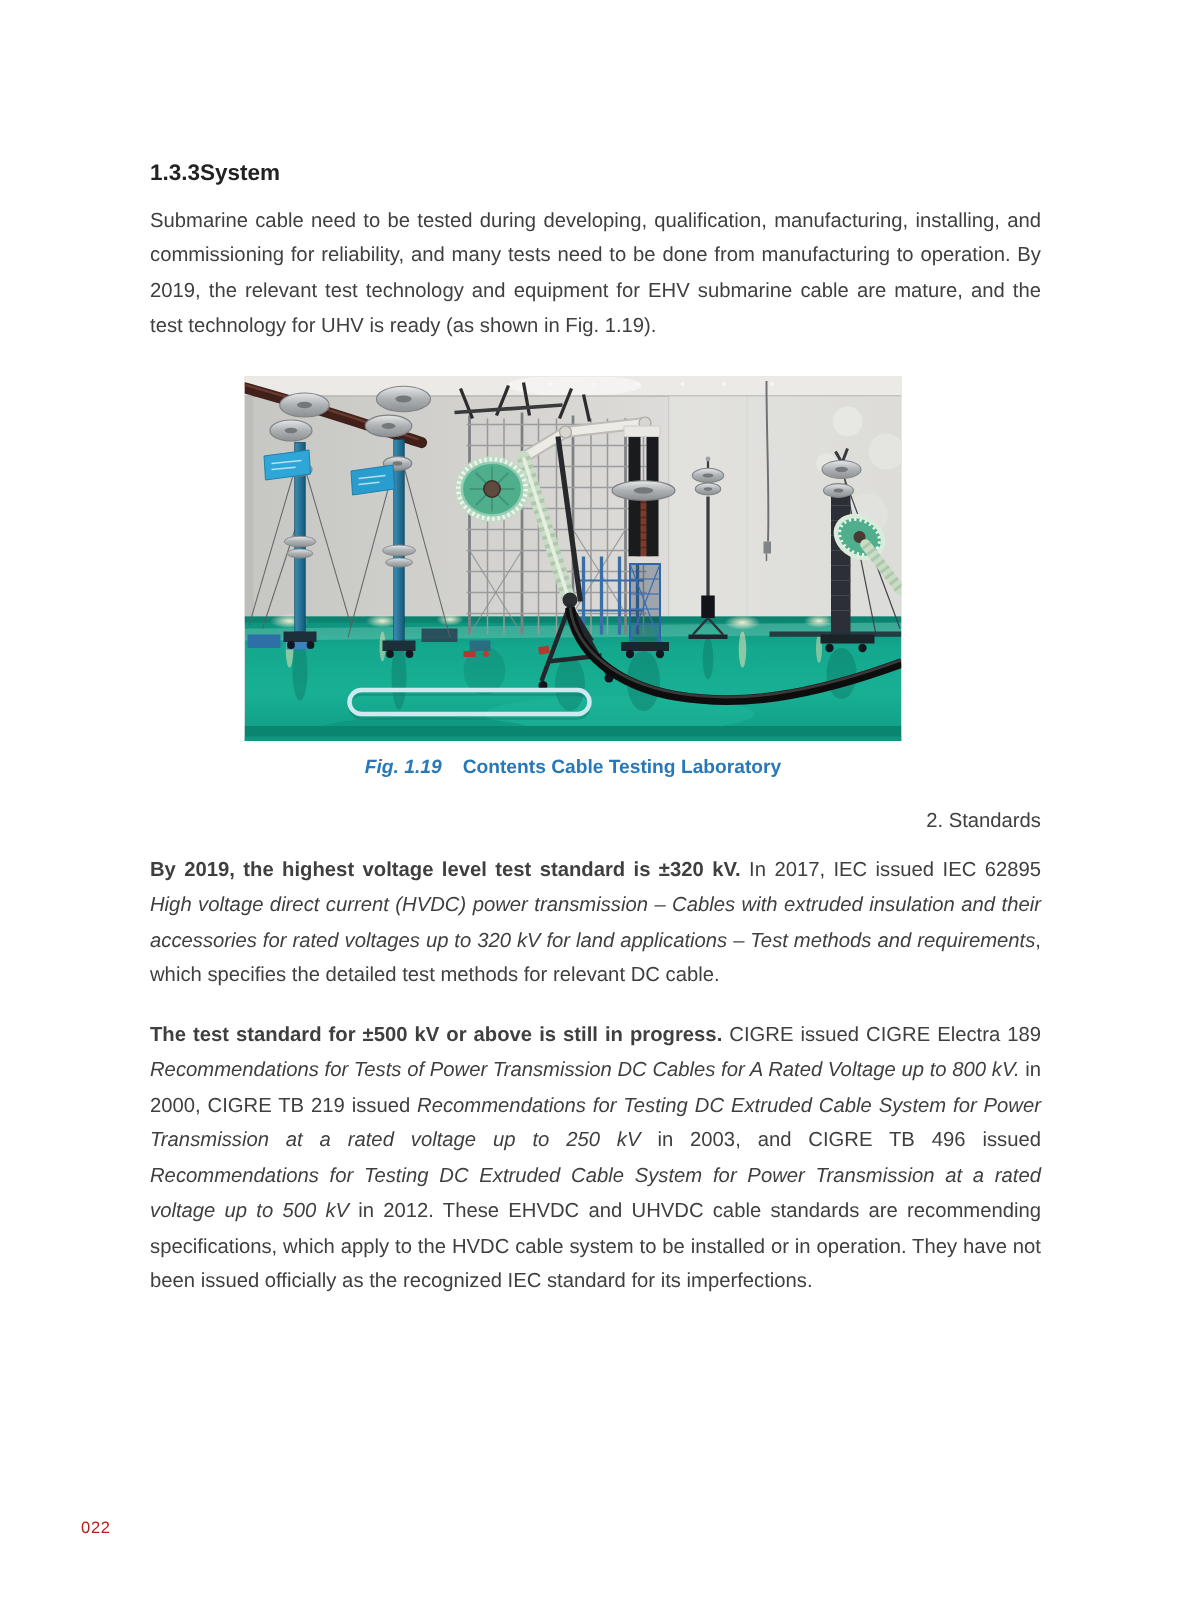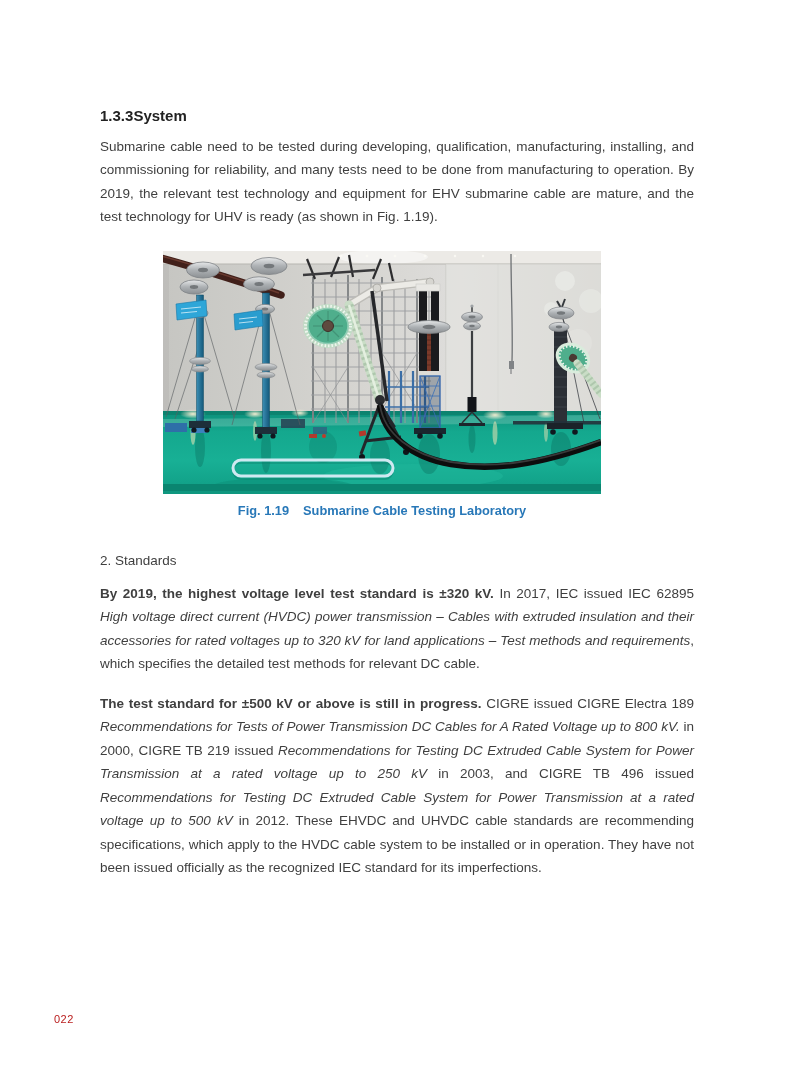--- a/index.html
+++ b/index.html
@@ -22,22 +22,22 @@
   .subhead{margin-top:9.5px;}
   .body-para{margin-top:9.5px;text-align:justify;}
   .body-para.tight{margin-top:16px;}
   figure{margin:22px 0 0 63px;width:438px;padding:0;}
   .photo-frame{width:438px;height:243px;overflow:hidden;background:#d8d7d3;}
   .photo-frame svg{display:block;}
   figcaption{
     margin-top:9px;text-align:center;font-size:12.8px;line-height:16px;
     font-weight:bold;color:#2878b8;
   }
-  figcaption .cap-label{margin-right:14px;}
-  .standards-head{margin-top:30px;}
+  figcaption .cap-label{margin-right:14px;font-style:italic;}
+  .standards-head{margin-top:16px;text-align:right;}
   .run-bold{font-weight:bold;}
   .run-italic{font-style:italic;}
   .page-footer{
     position:absolute;left:38px;top:1013px;font-size:11px;color:#b91c1c;
     letter-spacing:0.5px;
     margin-left:16px;
   }
 </style>
 </head>
 <body>
@@ -379,21 +379,21 @@
 
         <g>
           <rect x="70" y="212" width="160" height="16" rx="8" fill="none" stroke="#0b7f6b" stroke-width="1.5" opacity="0.5"></rect>
           <rect x="70" y="209" width="160" height="16" rx="8" fill="none" stroke="#cfe9f1" stroke-width="3"></rect>
           <path d="M 217 154 C 221 184, 248 206, 288 213 C 330 220, 375 214, 438 191" fill="none" stroke="#0d0d0d" stroke-width="6.5"></path>
           <path d="M 217 154 C 221 183, 249 204, 288 211 C 330 218, 375 212, 438 189" fill="none" stroke="#454545" stroke-width="1.8" opacity="0.8"></path>
         </g>
       </svg>
     </div>
     <figcaption>
-      <span class="cap-label">Fig. 1.19</span><span class="cap-text">Submarine Cable Testing Laboratory</span>
+      <span class="cap-label">Fig. 1.19</span><span class="cap-text">Contents Cable Testing Laboratory</span>
     </figcaption>
   </figure>
 
   <p class="subhead standards-head">2. Standards</p>
 
   <p class="body-para"><span class="run-bold">By 2019, the highest voltage level test standard is ±320 kV.</span><span> In 2017, IEC issued IEC 62895 </span><span class="run-italic">High voltage direct current (HVDC) power transmission – Cables with extruded insulation and their accessories for rated voltages up to 320 kV for land applications – Test methods and requirements</span><span>, which specifies the detailed test methods for relevant DC cable.</span></p>
 
   <p class="body-para tight"><span class="run-bold">The test standard for ±500 kV or above is still in progress.</span><span> CIGRE issued CIGRE Electra 189 </span><span class="run-italic">Recommendations for Tests of Power Transmission DC Cables for A Rated Voltage up to 800 kV.</span><span> in 2000, CIGRE TB 219 issued </span><span class="run-italic">Recommendations for Testing DC Extruded Cable System for Power Transmission at a rated voltage up to 250 kV</span><span> in 2003, and CIGRE TB 496 issued </span><span class="run-italic">Recommendations for Testing DC Extruded Cable System for Power Transmission at a rated voltage up to 500 kV</span><span> in 2012. These EHVDC and UHVDC cable standards are recommending specifications, which apply to the HVDC cable system to be installed or in operation. They have not been issued officially as the recognized IEC standard for its imperfections.</span></p>
 
 </main>

